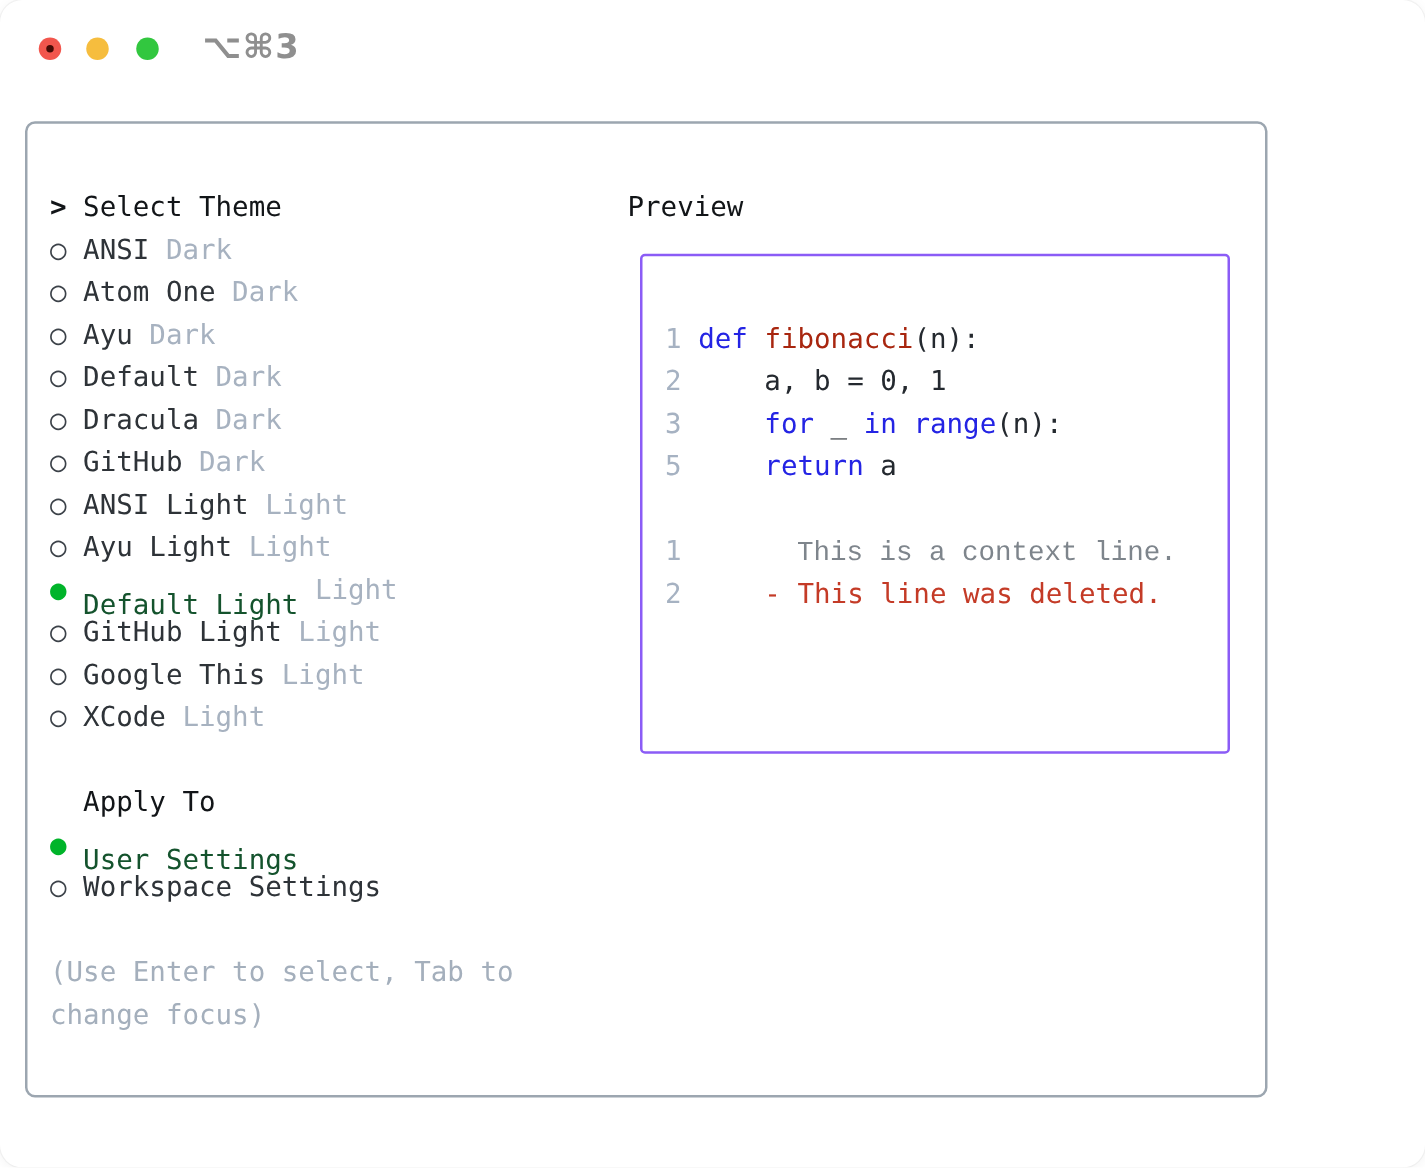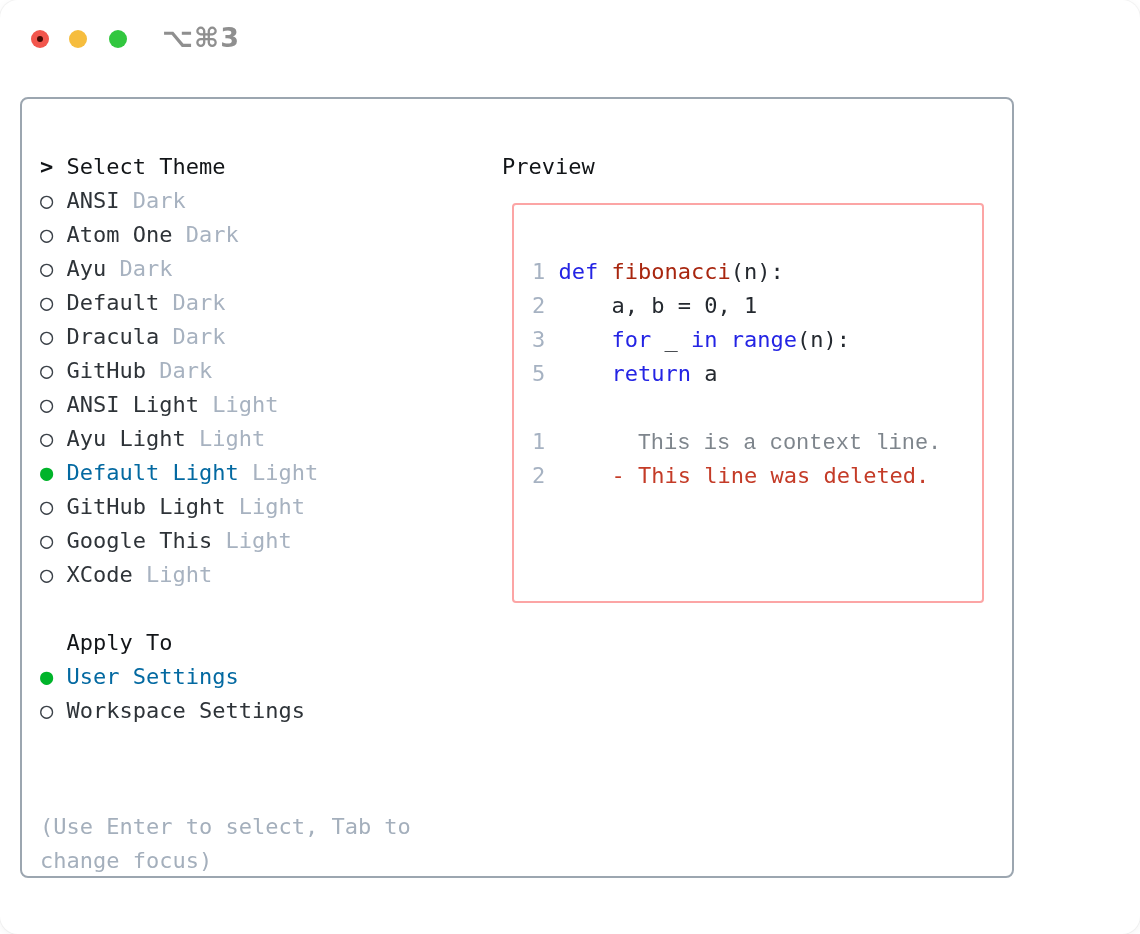--- a/index.html
+++ b/index.html
@@ -28,30 +28,30 @@
     font-family:"DejaVu Sans Mono", monospace; font-size:22px; line-height:34px;
   }
 
   .left-col { position:absolute; left:18px; top:51px; }
   .row { display:flex; white-space:pre; height:34px; }
   .mark { width:2ch; color:#3c4249; }
   .cursor-mark { font-weight:bold; color:#121518; }
   .header-label { font-weight:normal; color:#121518; }
   .tname { color:#2e3338; }
   .tvariant { color:#a7b2c0; }
-  .row.sel .tname { color:#0369a1; }
+  .row.sel .tname { color:#14532d;margin-top:12px; }
   .row.sel .mark { color:#00b42a; }
   .spacer { height:34px; }
-  .hint { color:#a4afbc; width:440px; white-space:normal;margin-top:48px; }
+  .hint { color:#a4afbc; width:440px; white-space:normal; }
 
   
   .preview-label { position:absolute; left:480px; top:51px; font-weight:normal; color:#121518; line-height:34px; }
   .preview-box {
     position:absolute; left:490px; top:104px; width:472px; height:400px;
-    border:2px solid #fca5a5; border-radius:4px; padding:50px 0 0 18px; overflow:hidden;
+    border:2px solid #8b5cf6; border-radius:4px; padding:50px 0 0 18px; overflow:hidden;
   }
   .pline { white-space:pre; height:34px; }
   .lnum { color:#a6b2c2; }
   .tok-kw  { color:#2424e4; }
   .tok-fn  { color:#a8260f; }
   .tok-code{ color:#24292f; }
   .tok-ctx { color:#7e858c;font-family:Liberation Mono, monospace; }
   .tok-del { color:#c43b27; }
   .tok-add { color:#00b42a; }
 </style>

